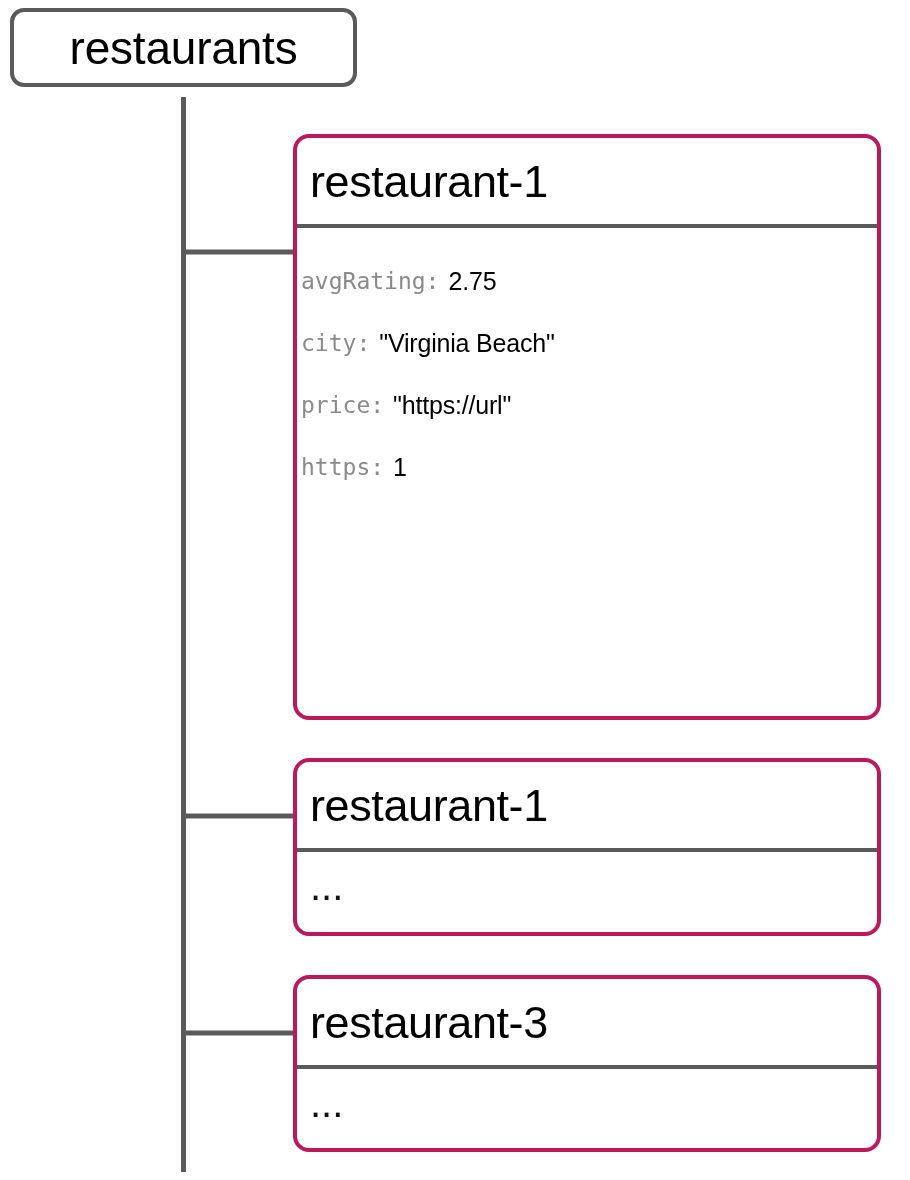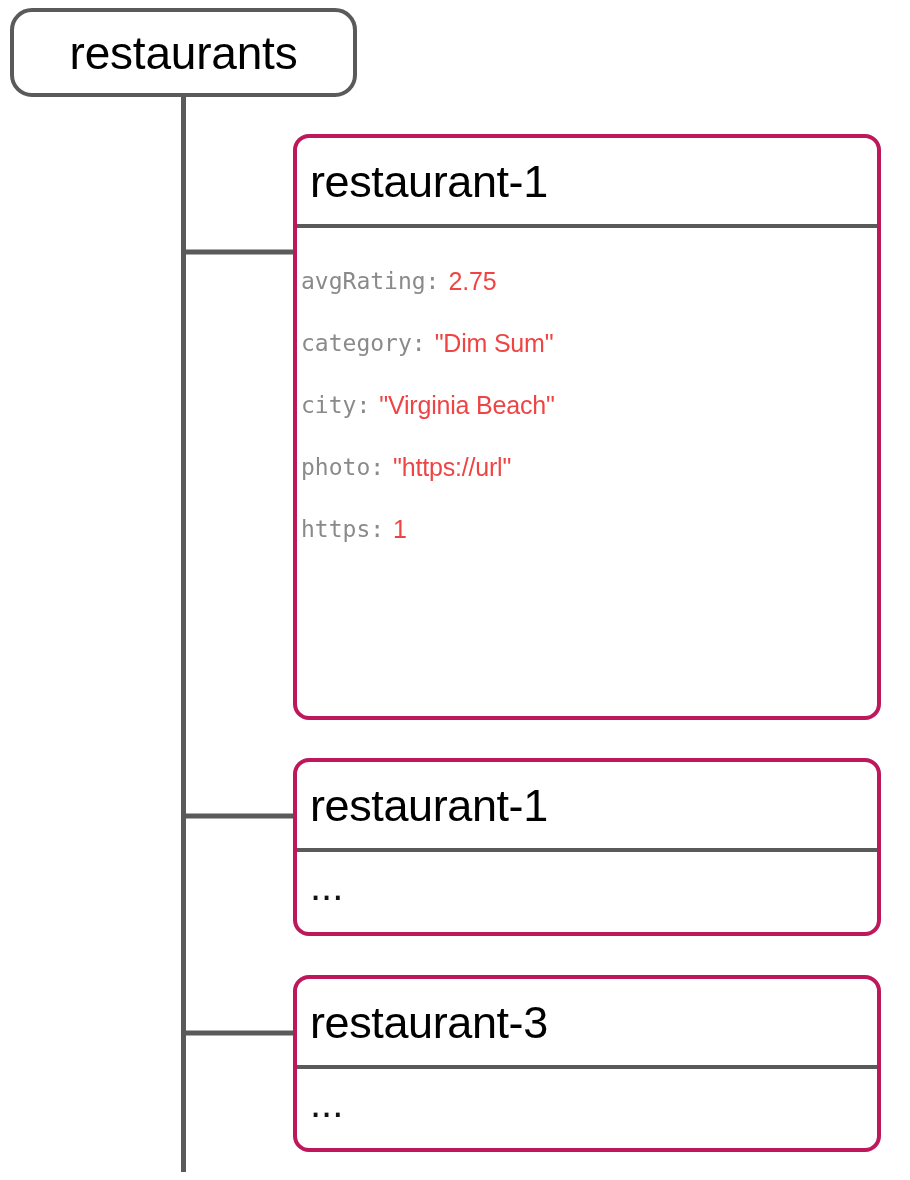--- a/index.html
+++ b/index.html
@@ -33,24 +33,24 @@
     height: 1180px;
     pointer-events: none;
   }
 
   
   .root-node {
     position: absolute;
     left: 10px;
     top: 8px;
     width: 347px;
-    height: 89px;
+    height: 79px;
     box-sizing: border-box;
     border: 4px solid #5a5a5a;
-    border-radius: 22px;
+    border-radius: 14px;
     background: #ffffff;
     display: flex;
     align-items: center;
     justify-content: center;
   }
   .root-label {
     font-size: 46px;
     color: #000000;
     line-height: 1;
     letter-spacing: -0.2px;
@@ -94,21 +94,21 @@
   }
   .field-key {
     font-family: "DejaVu Sans Mono", monospace;
     font-size: 23px;
     color: #8a8a8a;
     letter-spacing: 0px;
   }
   .field-val {
     font-family: "Liberation Sans", sans-serif;
     font-size: 25px;
-    color: #ef4444;
+    color: #000000;
     margin-left: 9px;
     letter-spacing: -0.2px;
   }
   .ellipsis-body {
     padding: 14px 13px 18px 13px;
   }
   .ellipsis-text {
     font-size: 40px;
     color: #111111;
     line-height: 1;
@@ -142,34 +142,30 @@
     <div class="doc-header">
       <span class="doc-title">restaurant-1</span>
     </div>
     <div class="doc-body">
 
       <div class="field-row">
         <span class="field-key">avgRating:</span>
         <span class="field-val">2.75</span>
       </div>
 
-      <div class="field-row">
-        <span class="field-key">category:</span>
-        <span class="field-val">"Dim Sum"</span>
-      </div>
 
       <div class="field-row">
         <span class="field-key">city:</span>
         <span class="field-val">"Virginia Beach"</span>
       </div>
 
 
 
       <div class="field-row">
-        <span class="field-key">photo:</span>
+        <span class="field-key">price:</span>
         <span class="field-val">"https://url"</span>
       </div>
 
       <div class="field-row">
         <span class="field-key">https:</span>
         <span class="field-val">1</span>
       </div>
 
     </div>
   </div>

